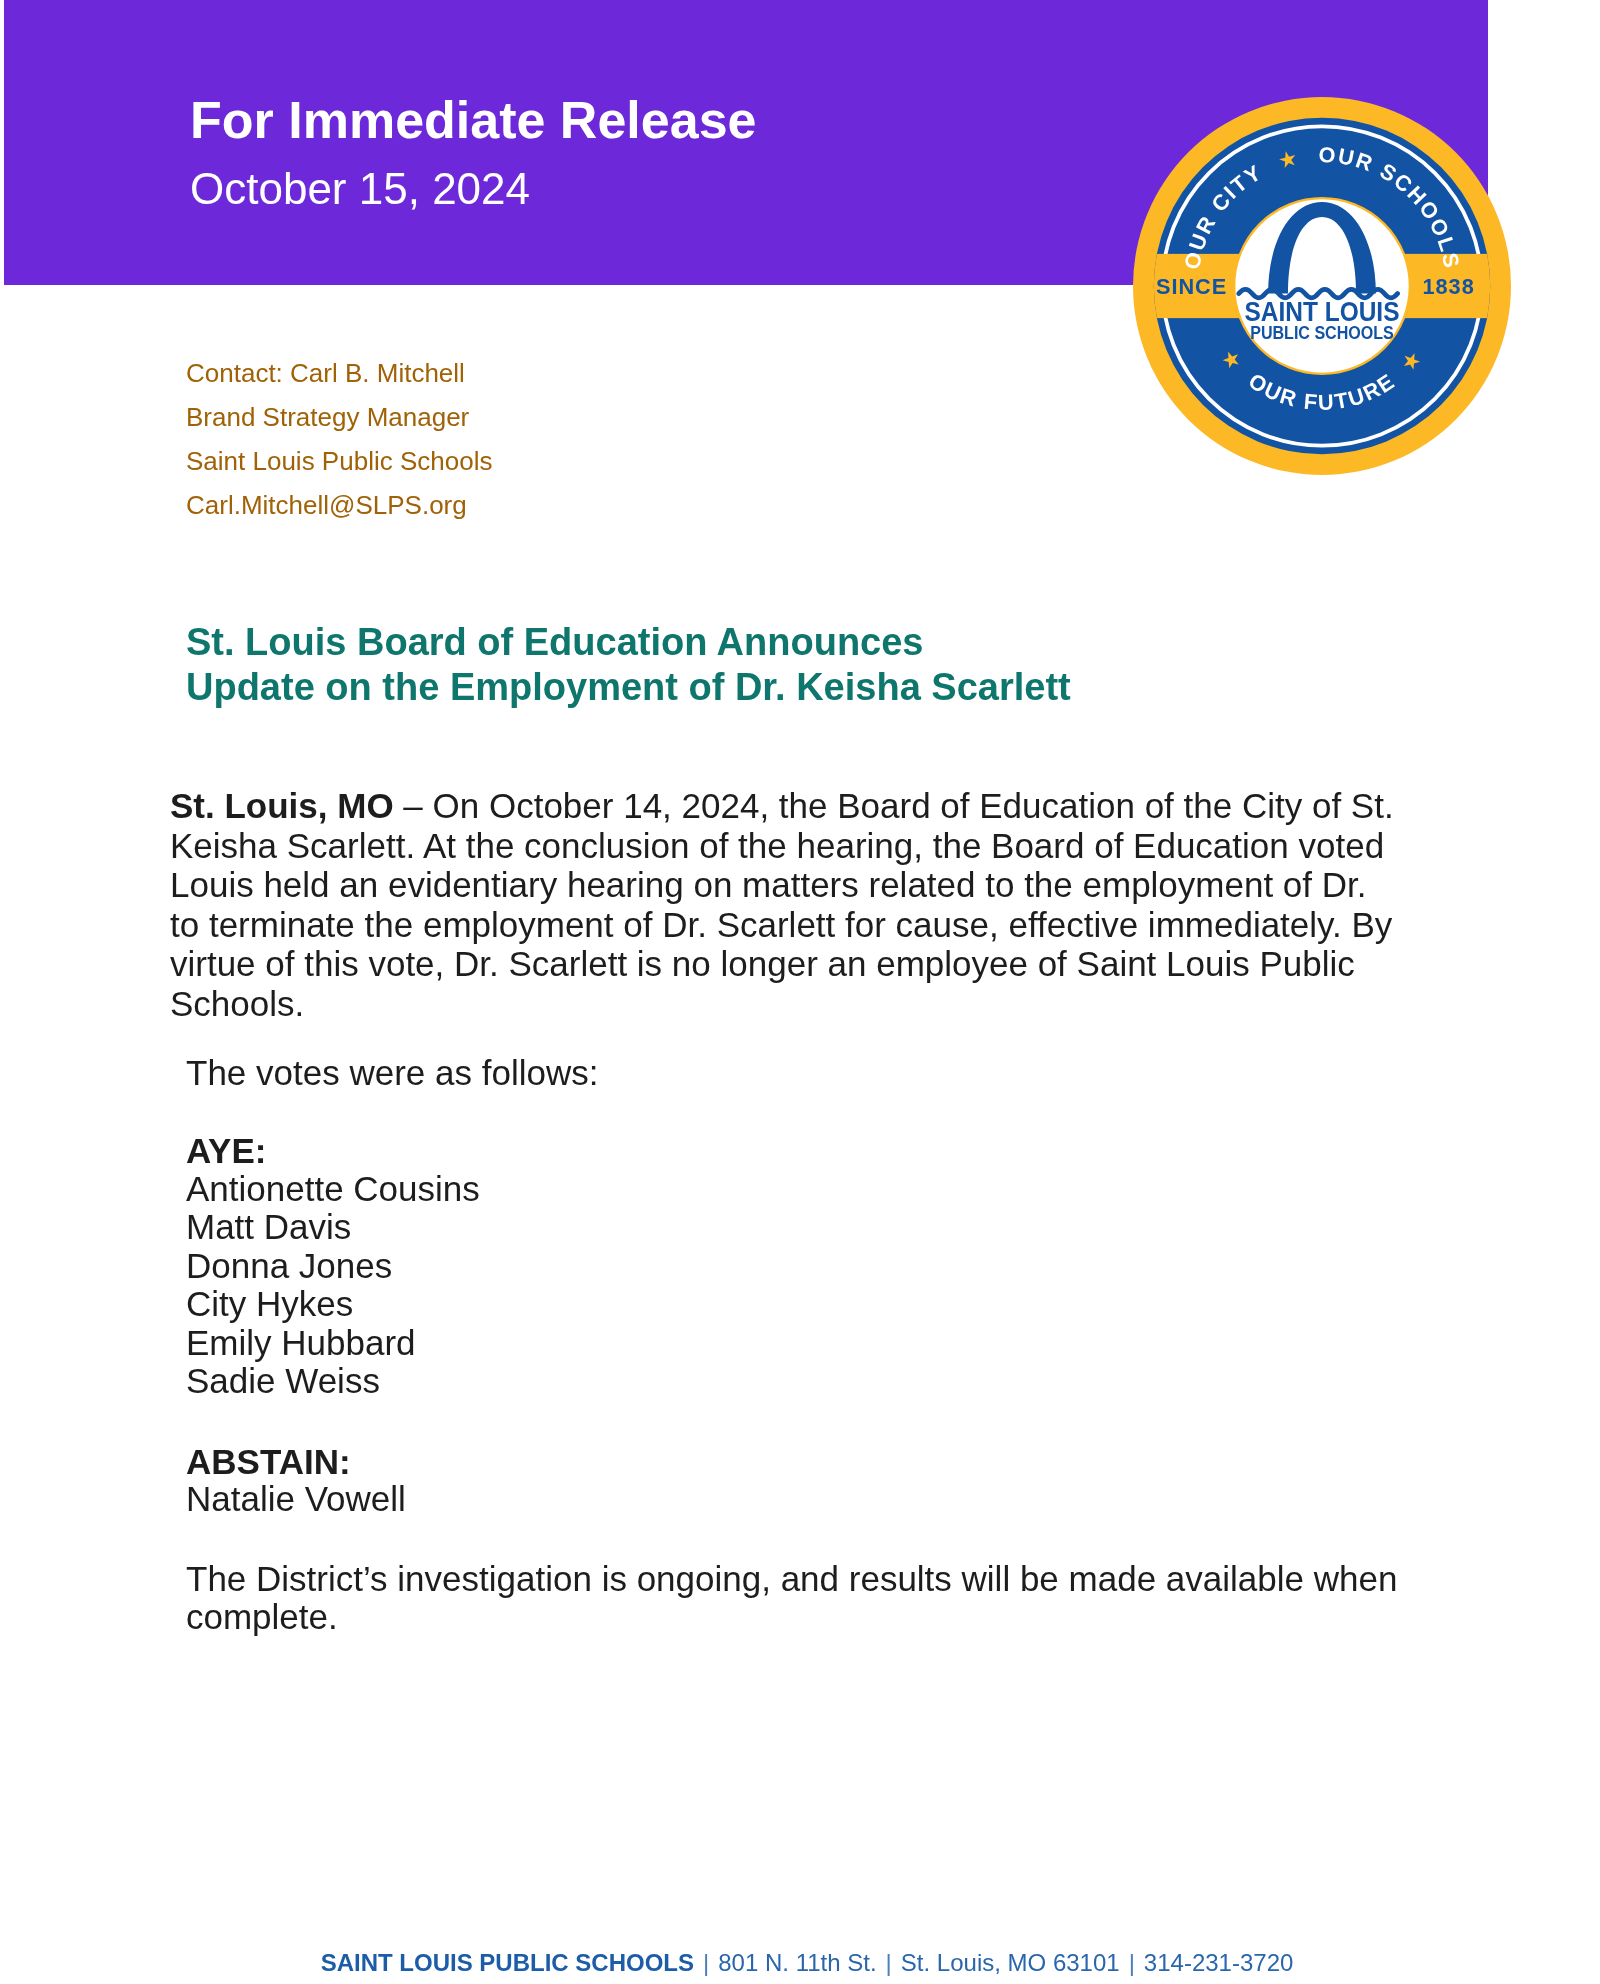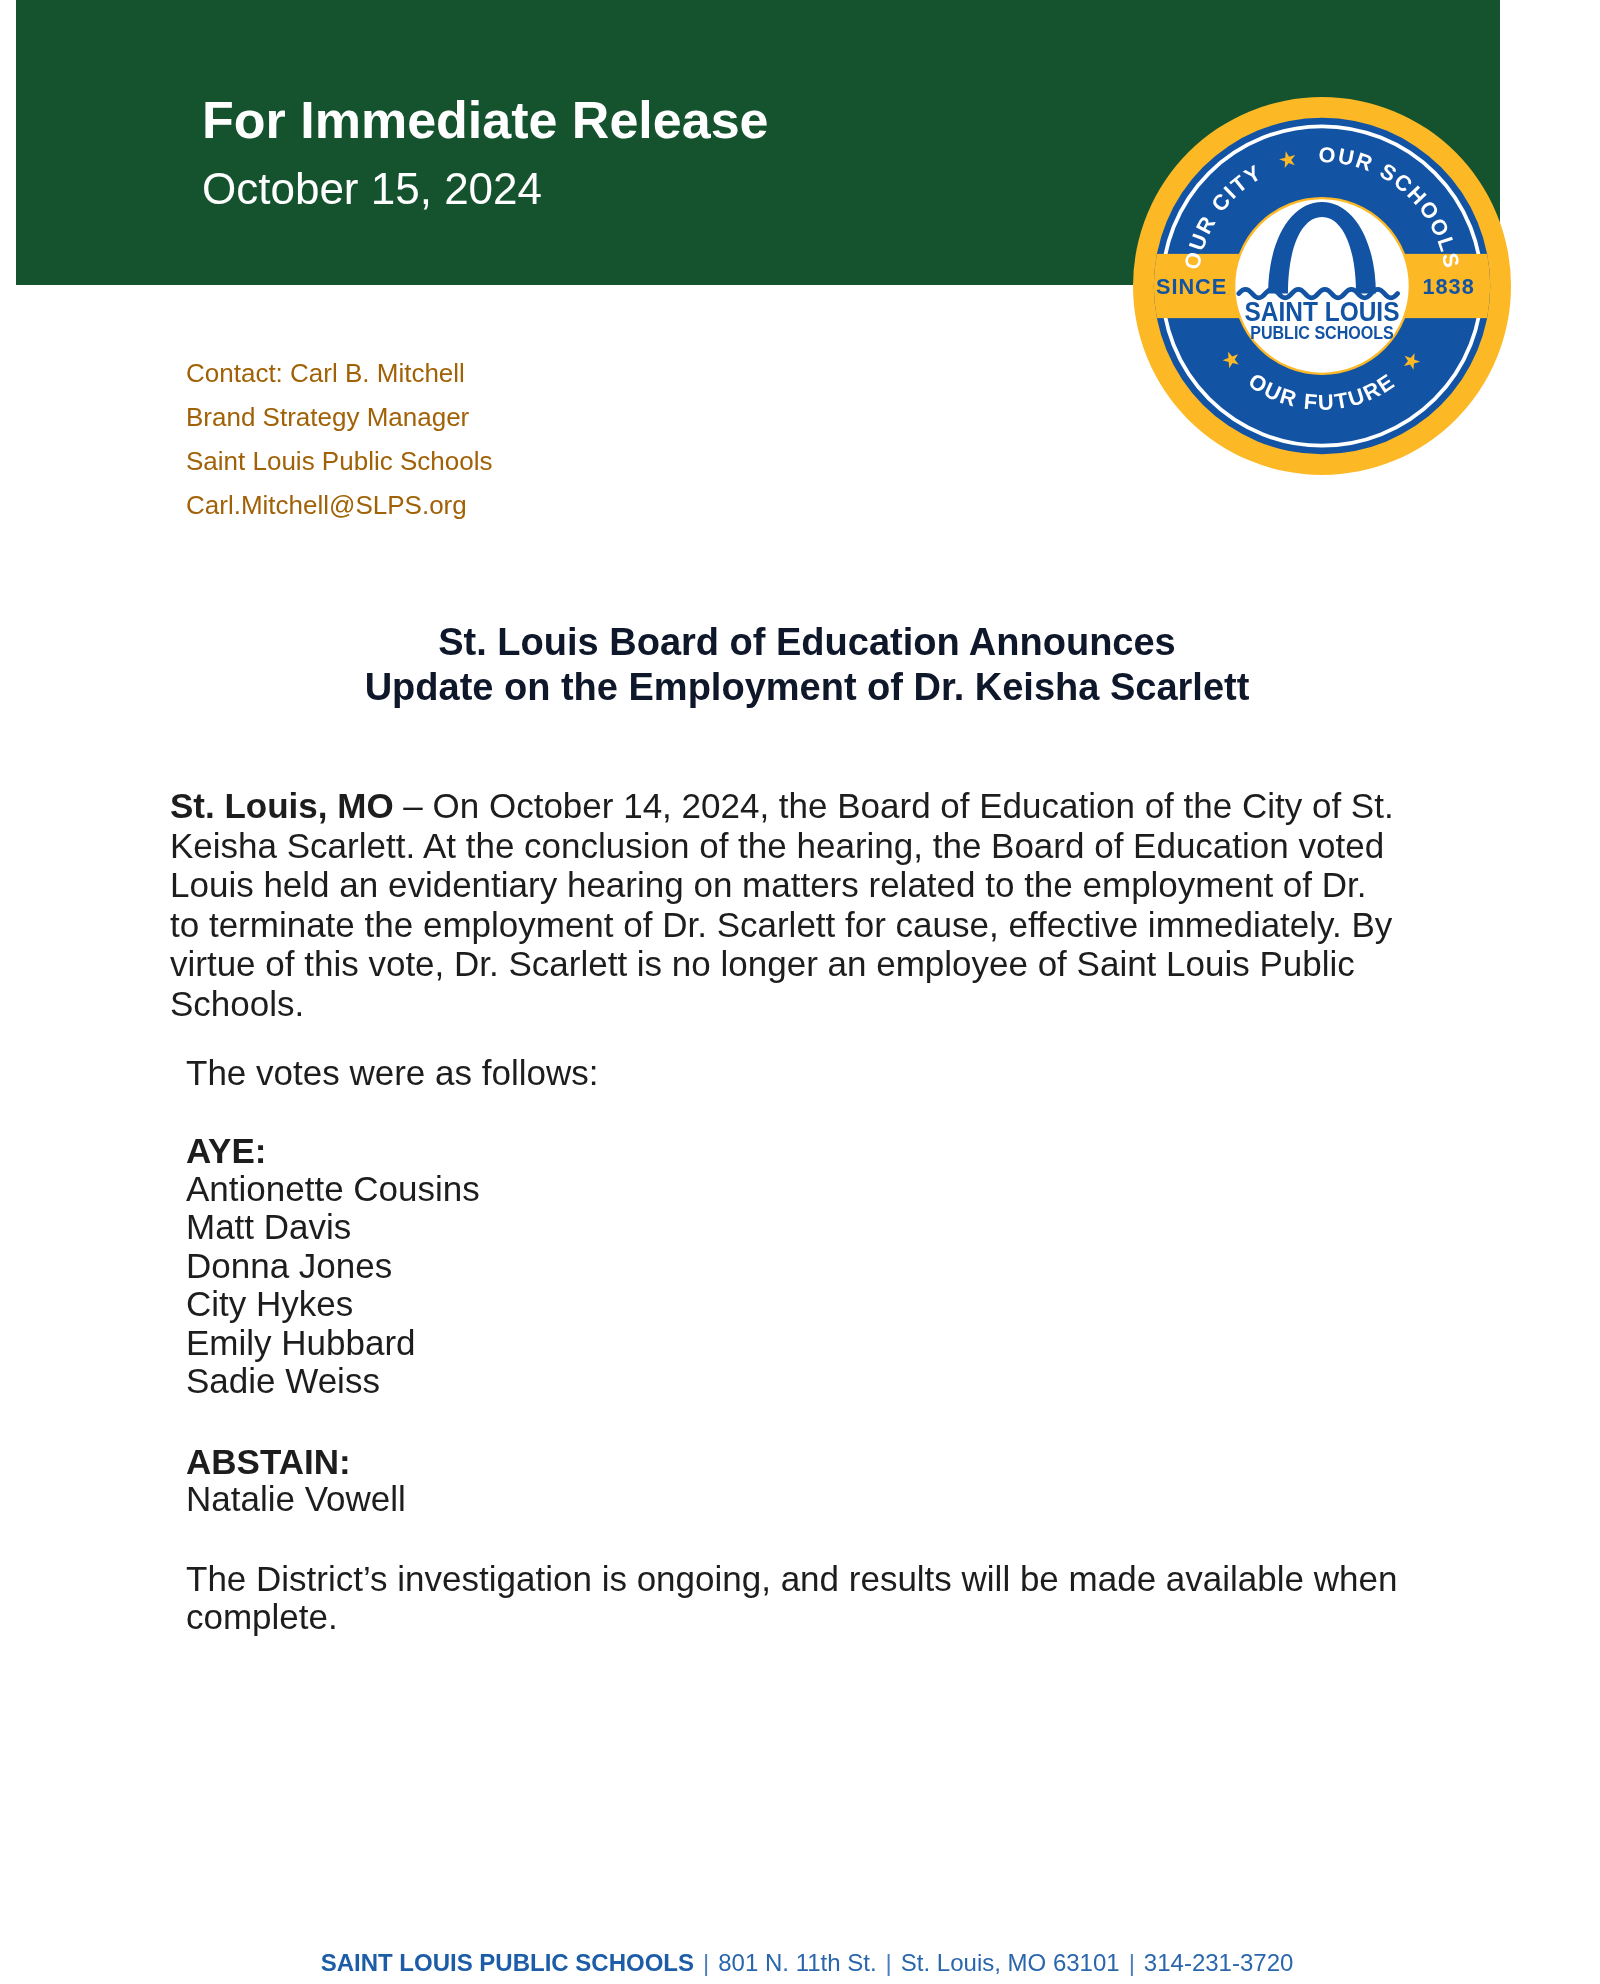--- a/index.html
+++ b/index.html
@@ -4,37 +4,37 @@
 <style>
   html,body{margin:0;padding:0;}
   body{
     width:1600px;height:1984px;position:relative;background:#ffffff;
     font-family:"Liberation Sans","DejaVu Sans",sans-serif;
     -webkit-font-smoothing:antialiased;
   }
   .abs{position:absolute;}
 
   
-  #banner{left:16px;top:0;width:1484px;height:285px;background:#14532d;}
+  #banner{left:4px;top:0;width:1484px;height:285px;background:#6d28d9;}
   #banner-title{left:186px;top:92px;color:#ffffff;font-size:52px;font-weight:bold;line-height:1.1;white-space:nowrap;}
   #banner-date{left:186px;top:165px;color:#ffffff;font-size:44px;font-weight:normal;line-height:1.1;white-space:nowrap;}
 
   
   #logo{left:1133px;top:97px;width:378px;height:378px;}
   #logo svg{display:block;width:100%;height:100%;}
   .arc-text{font-family:"Liberation Sans","DejaVu Sans",sans-serif;font-weight:bold;font-size:23px;letter-spacing:2px;}
   .band-text{font-family:"Liberation Sans","DejaVu Sans",sans-serif;font-weight:bold;font-size:23px;letter-spacing:1px;}
   .seal-name1{font-family:"Liberation Sans","DejaVu Sans",sans-serif;font-weight:bold;font-size:30px;}
   .seal-name2{font-family:"Liberation Sans","DejaVu Sans",sans-serif;font-weight:bold;font-size:19px;}
 
   
   #contact{left:186px;top:351px;color:#a16207;font-size:26px;line-height:44px;white-space:nowrap;}
 
   
-  #headline{left:186px;top:620px;width:1242px;text-align:center;color:#0f172a;
+  #headline{left:186px;top:620px;width:1242px;color:#0f766e;
             font-size:38px;font-weight:bold;line-height:45px;white-space:nowrap;}
 
   
   .bodytext{color:#1d1d1d;font-size:35px;line-height:39.5px;white-space:nowrap;}
   #para1{left:170px;top:786px;}
   #votes-intro{left:186px;top:1053px;}
   #aye-label{left:186px;top:1131px;font-weight:bold;}
   #aye-names{left:186px;top:1170px;line-height:38.4px;}
   #abstain-label{left:186px;top:1442px;font-weight:bold;}
   #abstain-name{left:186px;top:1479px;}

